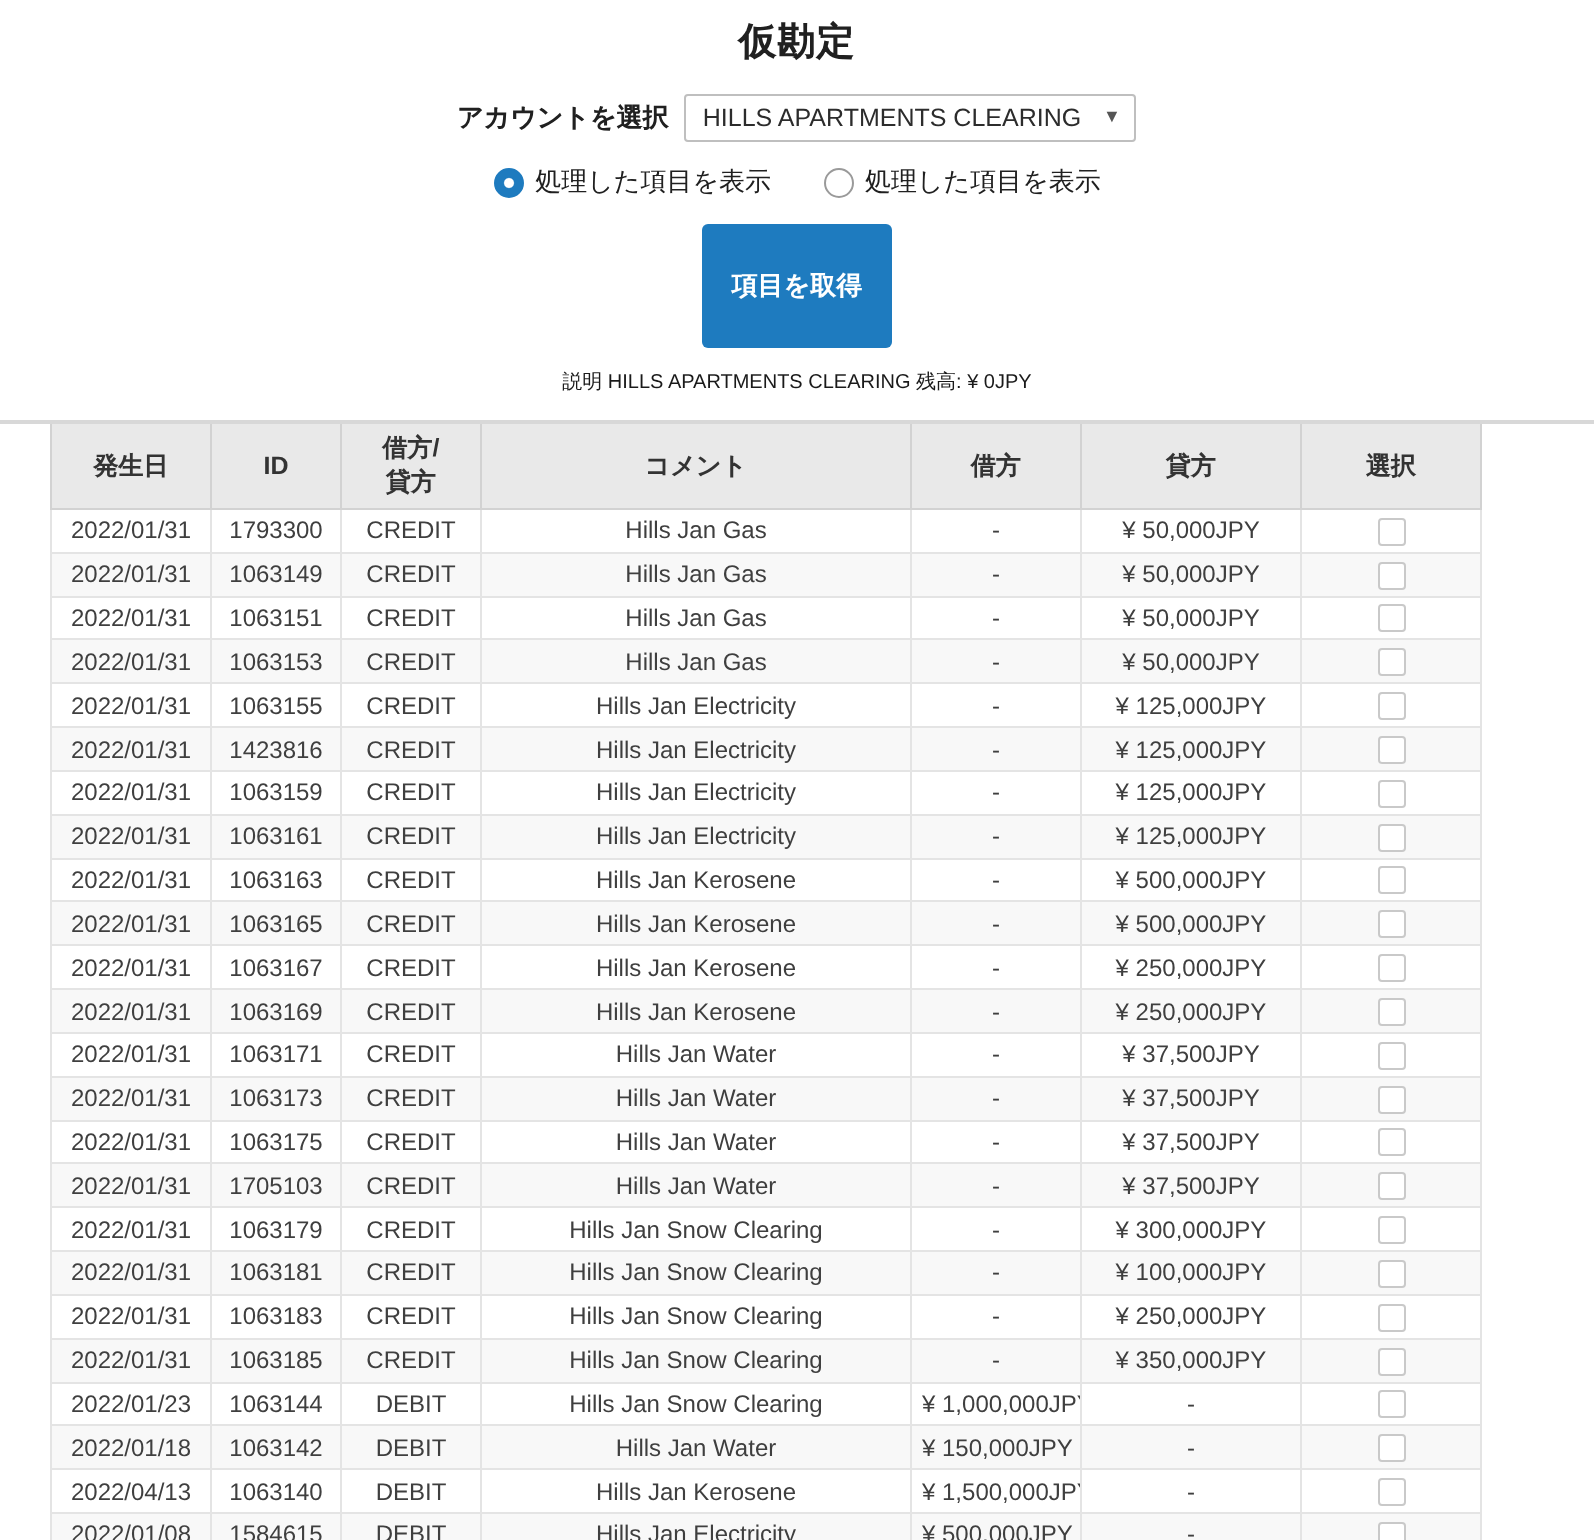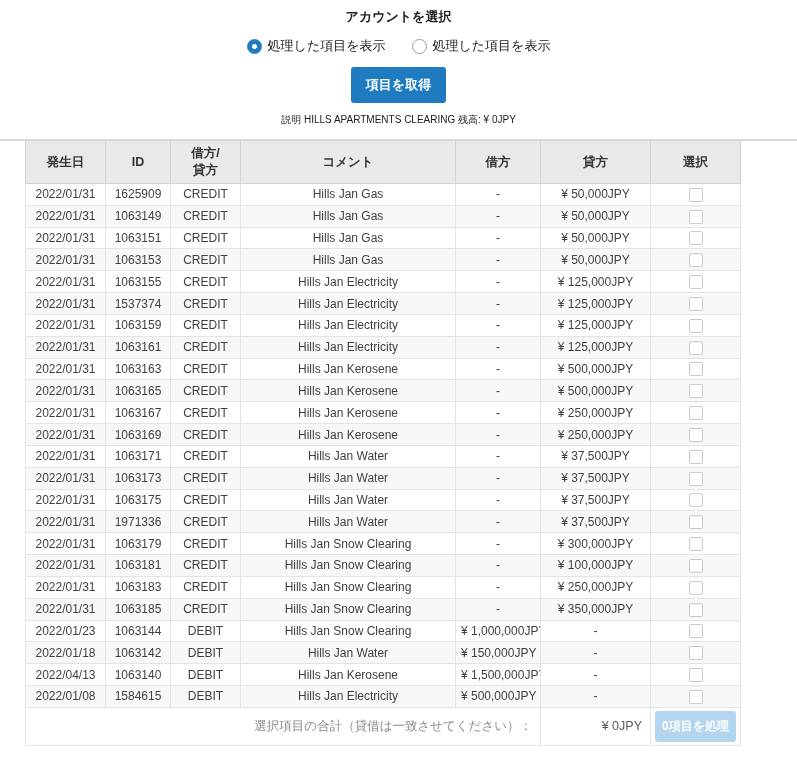--- a/index.html
+++ b/index.html
@@ -41,21 +41,21 @@
     border: 1px solid #9a9a9a; background: #fff; cursor: pointer;
   }
   input[type="radio"]:checked {
     border: 1px solid var(--accent);
     background: radial-gradient(circle, #fff 0 2.2px, var(--accent) 2.8px);
   }
 
   .fetch-button {
     background: var(--accent); color: #fff; border: none; border-radius: 3px;
     font-family: "Liberation Sans", sans-serif; font-size: 13px; font-weight: 700;
-    padding: 9px 15px; cursor: pointer; margin-bottom: 10px;
+    padding: 22px 15px; cursor: pointer; margin-bottom: 10px;
   }
   .description-line { font-size: 10px; margin-bottom: 12px; color: #1a1a1a; }
 
   .table-section { border-top: 2px solid #d8d8d8; }
   table { border-collapse: collapse; margin-left: 25px; width: 715px; table-layout: fixed; font-size: 12px; }
   thead th {
     background: var(--header-bg); color: #333; font-weight: 700; font-size: 12.5px;
     border: 1px solid var(--head-border); border-top: none;
     padding: 4px 20px; height: 22px; text-align: center;
   }
@@ -76,23 +76,30 @@
   .process-button {
     width: 100%; background: var(--disabled-btn); color: #fff; border: none; border-radius: 3px;
     font-family: "Liberation Sans", sans-serif; font-size: 12px; font-weight: 700;
     padding: 7px 4px; cursor: default;
   }
 </style>
 </head>
 <body>
 
 <div class="top-section">
+  <div class="page-title">仮勘定</div>
 
   <div class="account-row">
     <span class="account-label">アカウントを選択</span>
+    <span class="select-wrap">
+      <select>
+        <option>HILLS APARTMENTS CLEARING</option>
+      </select>
+      <span class="caret-icon">▼</span>
+    </span>
   </div>
 
   <div class="radio-row">
     <span class="radio-option">
       <input type="radio" name="filter" id="radio-processed" checked="" style="">
       <label for="radio-processed">処理した項目を表示</label>
     </span>
     <span class="radio-option">
       <input type="radio" name="filter" id="radio-unprocessed" style="">
       <label for="radio-unprocessed">処理した項目を表示</label>
@@ -122,21 +129,21 @@
         <th>借方/貸方</th>
         <th>コメント</th>
         <th>借方</th>
         <th>貸方</th>
         <th>選択</th>
       </tr>
     </thead>
     <tbody>
   <tr>
     <td>2022/01/31</td>
-    <td>1625909</td>
+    <td>1793300</td>
     <td>CREDIT</td>
     <td>Hills Jan Gas</td>
     <td>-</td>
     <td>¥ 50,000JPY</td>
     <td><input type="checkbox" style=""></td>
   </tr>
 
   <tr>
     <td>2022/01/31</td>
     <td>1063149</td>
@@ -172,21 +179,21 @@
     <td>1063155</td>
     <td>CREDIT</td>
     <td>Hills Jan Electricity</td>
     <td>-</td>
     <td>¥ 125,000JPY</td>
     <td><input type="checkbox" style=""></td>
   </tr>
 
   <tr>
     <td>2022/01/31</td>
-    <td>1537374</td>
+    <td>1423816</td>
     <td>CREDIT</td>
     <td>Hills Jan Electricity</td>
     <td>-</td>
     <td>¥ 125,000JPY</td>
     <td><input type="checkbox" style=""></td>
   </tr>
 
   <tr>
     <td>2022/01/31</td>
     <td>1063159</td>
@@ -272,21 +279,21 @@
     <td>1063175</td>
     <td>CREDIT</td>
     <td>Hills Jan Water</td>
     <td>-</td>
     <td>¥ 37,500JPY</td>
     <td><input type="checkbox" style=""></td>
   </tr>
 
   <tr>
     <td>2022/01/31</td>
-    <td>1971336</td>
+    <td>1705103</td>
     <td>CREDIT</td>
     <td>Hills Jan Water</td>
     <td>-</td>
     <td>¥ 37,500JPY</td>
     <td><input type="checkbox" style=""></td>
   </tr>
 
   <tr>
     <td>2022/01/31</td>
     <td>1063179</td>

